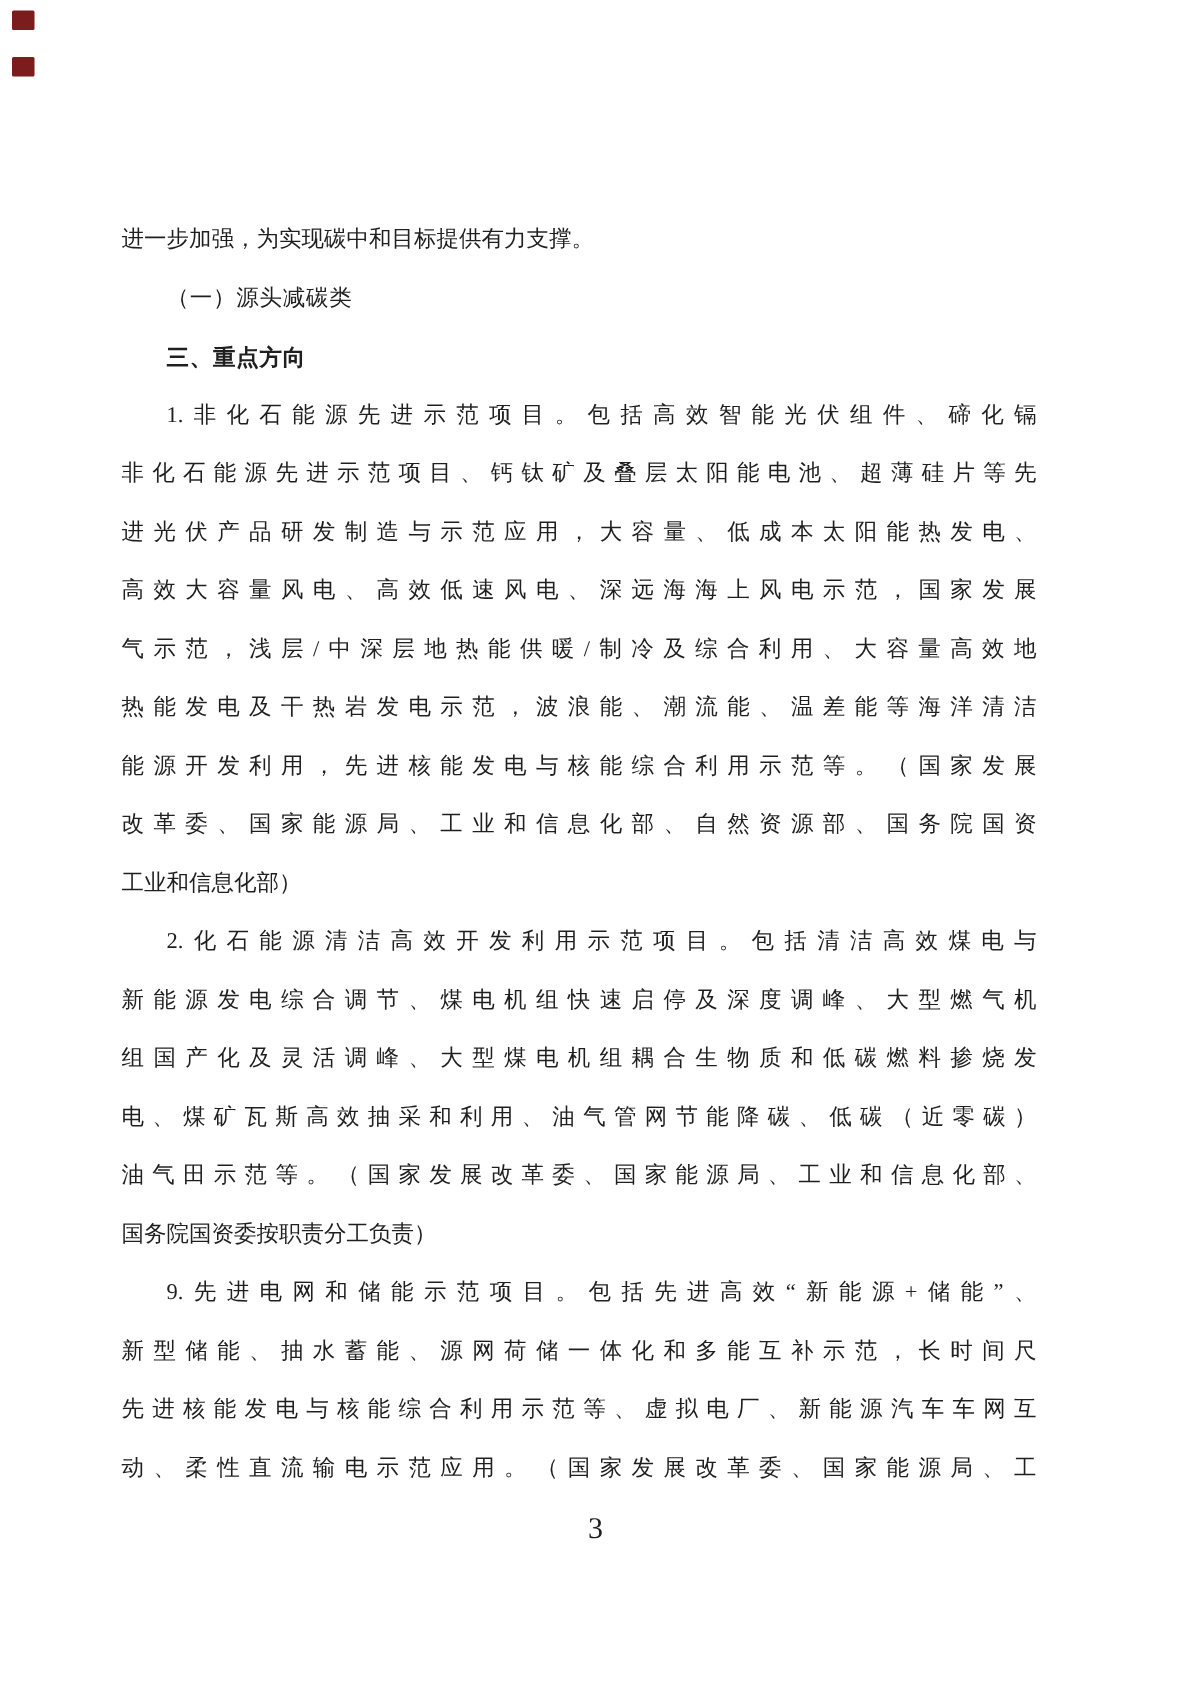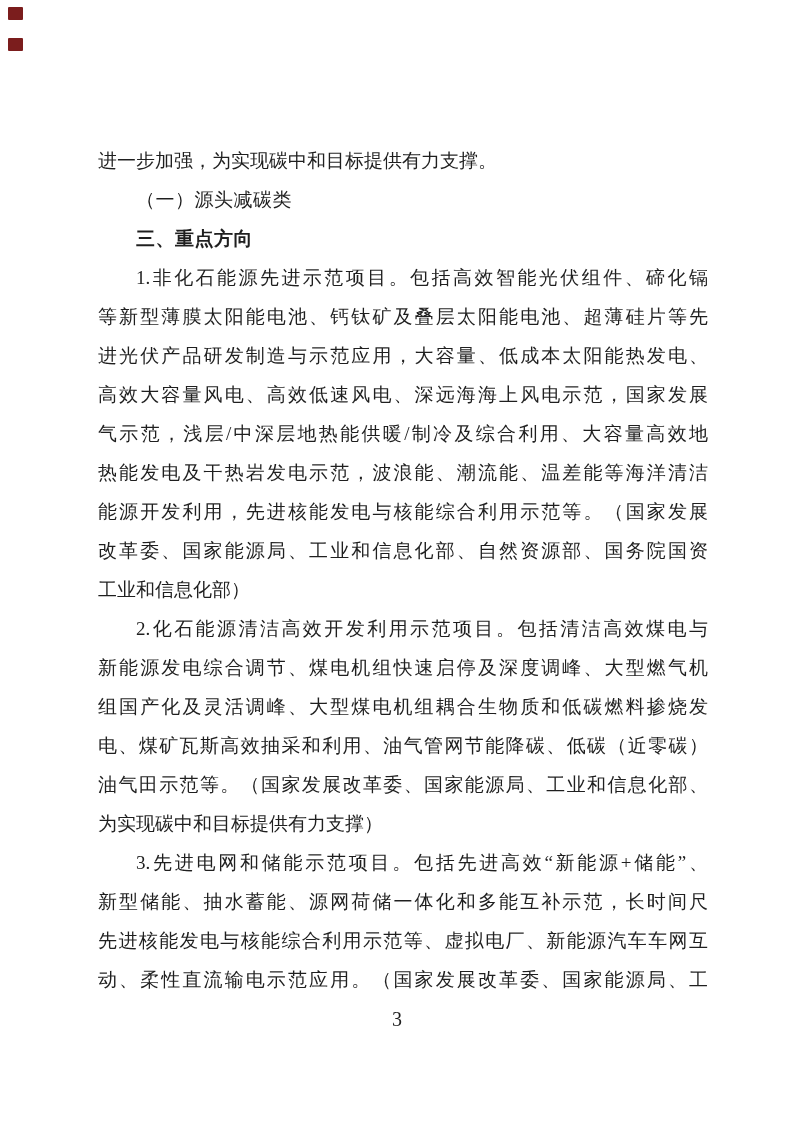--- a/index.html
+++ b/index.html
@@ -7,24 +7,24 @@
     position: relative;
     width: 794px;
     height: 1123px;
     background: #ffffff;
     overflow: hidden;
     font-family: "Liberation Serif", "DejaVu Serif", serif;
     color: #1f1f1f;
   }
   .text-block {
     position: absolute;
-    left: 98px;
+    left: 81px;
     top: 141px;
     width: 610px;
-    font-size: 19px;
+    font-size: 15px;
     line-height: 39px;
   }
   .line { text-align: justify; }
   .line.full { text-align-last: justify; }
   .indent { text-indent: 2em; }
   .section-heading {
     font-family: "Liberation Sans", "DejaVu Sans", sans-serif;
     font-weight: bold;
     text-indent: 2em;
     letter-spacing: 0.5px;
@@ -60,37 +60,37 @@
 
   <div class="text-block">
 
     <div class="line">进一步加强，为实现碳中和目标提供有力支撑。</div>
 
     <div class="line subsection-heading">（一）源头减碳类</div>
 
     <div class="line section-heading">三、重点方向</div>
 
     <div class="line full indent">1.非化石能源先进示范项目。包括高效智能光伏组件、碲化镉</div>
-    <div class="line full">等新型薄膜太阳能电池、钙钛矿及叠层太阳能电池、超薄硅片等先</div>
+    <div class="line full">非化石能源先进示范项目、钙钛矿及叠层太阳能电池、超薄硅片等先</div>
     <div class="line full">进光伏产品研发制造与示范应用，大容量、低成本太阳能热发电、</div>
     <div class="line full">高效大容量风电、高效低速风电、深远海海上风电示范，国家发展</div>
     <div class="line full">气示范，浅层/中深层地热能供暖/制冷及综合利用、大容量高效地</div>
     <div class="line full">热能发电及干热岩发电示范，波浪能、潮流能、温差能等海洋清洁</div>
     <div class="line full">能源开发利用，先进核能发电与核能综合利用示范等。（国家发展</div>
     <div class="line full">改革委、国家能源局、工业和信息化部、自然资源部、国务院国资</div>
     <div class="line">工业和信息化部）</div>
 
     <div class="line full indent">2.化石能源清洁高效开发利用示范项目。包括清洁高效煤电与</div>
     <div class="line full">新能源发电综合调节、煤电机组快速启停及深度调峰、大型燃气机</div>
     <div class="line full">组国产化及灵活调峰、大型煤电机组耦合生物质和低碳燃料掺烧发</div>
     <div class="line full">电、煤矿瓦斯高效抽采和利用、油气管网节能降碳、低碳（近零碳）</div>
     <div class="line full">油气田示范等。（国家发展改革委、国家能源局、工业和信息化部、</div>
-    <div class="line">为实现碳中和目标提供有力支撑）</div>
+    <div class="line">国务院国资委按职责分工负责）</div>
 
-    <div class="line full indent">3.先进电网和储能示范项目。包括先进高效“新能源+储能”、</div>
+    <div class="line full indent">9.先进电网和储能示范项目。包括先进高效“新能源+储能”、</div>
     <div class="line full">新型储能、抽水蓄能、源网荷储一体化和多能互补示范，长时间尺</div>
     <div class="line full">先进核能发电与核能综合利用示范等、虚拟电厂、新能源汽车车网互</div>
     <div class="line full">动、柔性直流输电示范应用。（国家发展改革委、国家能源局、工</div>
 
   </div>
 
   <div class="page-number">3</div>
 
 </div>
 

